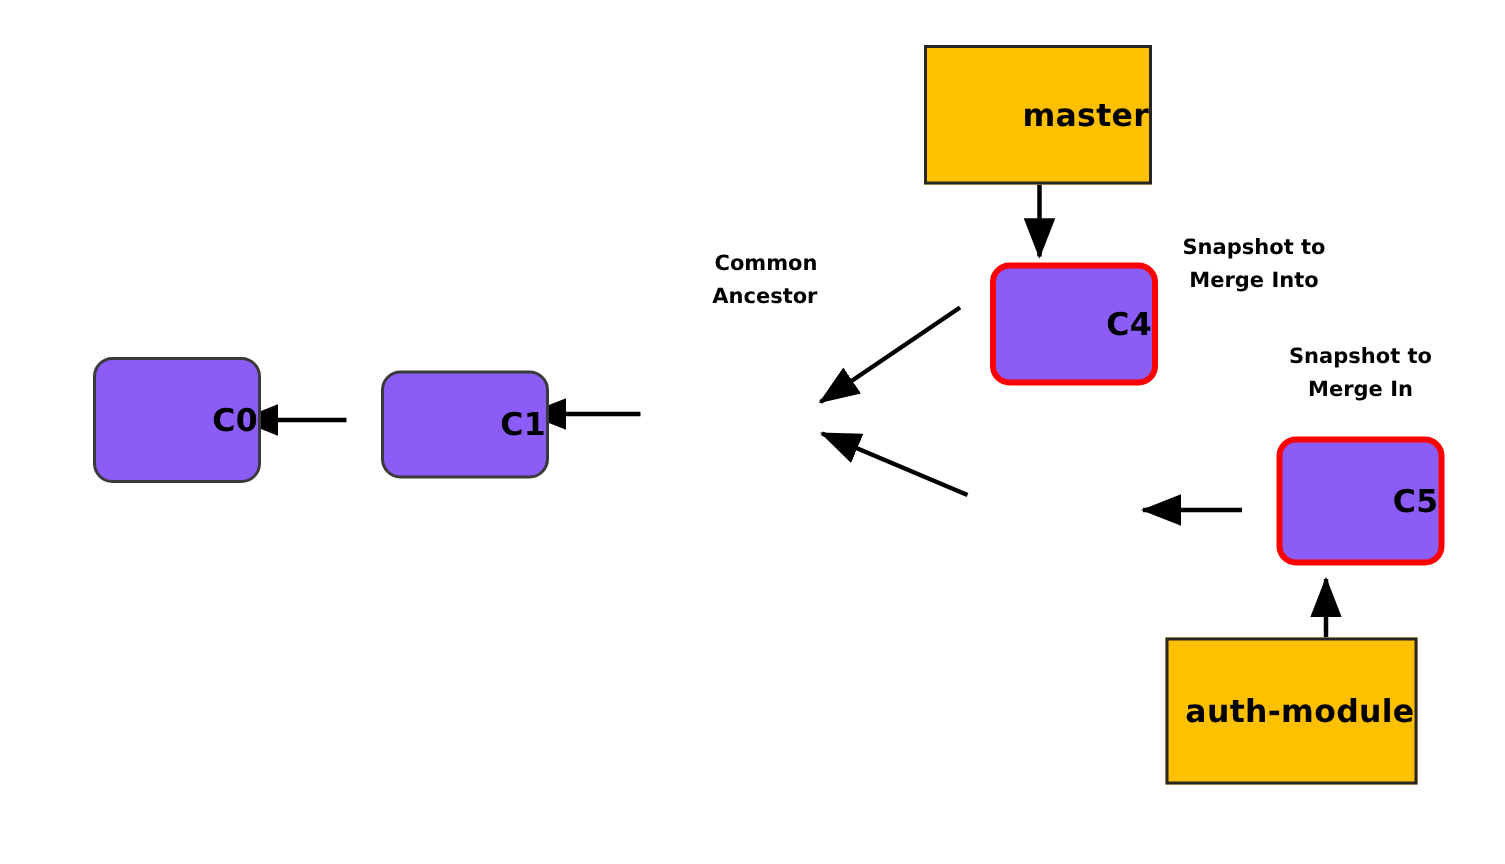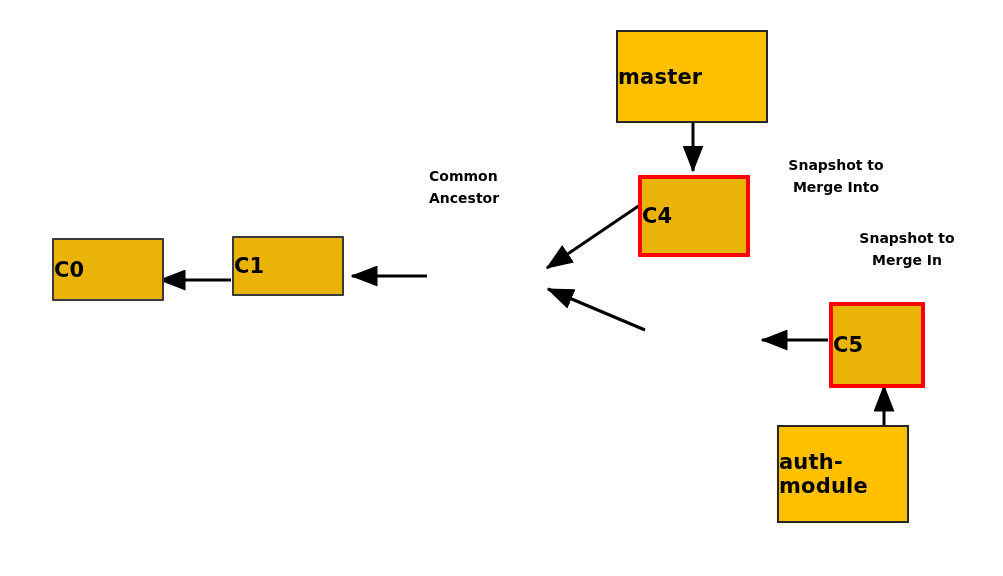--- a/index.html
+++ b/index.html
@@ -27,29 +27,30 @@
     height: 576px;
     z-index: 1;
   }
   
   .node {
     position: absolute;
     z-index: 2;
     box-sizing: border-box;
     display: flex;
     align-items: center;
-    justify-content: flex-start;
+    justify-content: flex-end;
     color: #000000;
     font-weight: bold;
     letter-spacing: .2px;
   }
   .commit {
-    background: #eab308;
-    border-radius: 1px;
+    background: #8b5cf6;
+    border-radius: 13px;
     font-size: 21px;
+    margin-left: 22px;
   }
   .commit.plain {
     border: 2px solid #3a3a3a;
   }
   .commit.highlight {
     border: 4px solid #FF0000;
   }
   .branch {
     background: #FFC000;
     border: 2px solid #262626;
@@ -61,21 +62,21 @@
     position: absolute;
     z-index: 3;
     color: #000000;
     font-size: 14px;
     font-weight: bold;
     line-height: 1.55;
     white-space: pre-line;
     text-align: center;
   }
   .annotation.center {
-    text-align: left;
+    text-align: right;
   }
 </style>
 </head>
 <body>
 
 <div id="canvas">
 
   <svg id="edges" viewBox="0 0 1003 576" xmlns="http://www.w3.org/2000/svg">
     <defs>
       <marker id="arrowhead" markerWidth="9" markerHeight="7" refX="8.5" refY="3.5" orient="auto" markerUnits="strokeWidth">
@@ -95,39 +96,39 @@
 
     <line x1="693" y1="123" x2="693" y2="171" stroke="#000000" stroke-width="3" marker-end="url(#arrowhead)"></line>
 
     <line x1="884" y1="425" x2="884" y2="386" stroke="#000000" stroke-width="3" marker-end="url(#arrowhead)"></line>
   </svg>
 
   <div class="node branch" style="left:616px; top:30px; width:152px; height:93px;">
     <span>master</span>
   </div>
 
-  <div class="node branch" style="left:777px; top:425px; width:132px; height:98px;">
+  <div class="node branch" style="left:777px; top:425px; width:168px; height:98px;">
     <span>auth-module</span>
   </div>
 
-  <div class="node commit plain" style="left:52px; top:238px; width:112px; height:63px;">
+  <div class="node commit plain" style="left:40px; top:238px; width:112px; height:84px;">
     <span>C0</span>
   </div>
 
-  <div class="node commit plain" style="left:232px; top:236px; width:112px; height:60px;">
+  <div class="node commit plain" style="left:232px; top:247px; width:112px; height:72px;">
     <span>C1</span>
   </div>
 
 
   <div class="node commit highlight" style="left:638px; top:175px; width:112px; height:82px;">
     <span>C4</span>
   </div>
 
 
-  <div class="node commit highlight" style="left:829px; top:302px; width:96px; height:86px;">
+  <div class="node commit highlight" style="left:829px; top:291px; width:112px; height:86px;">
     <span>C5</span>
   </div>
 
   <div class="annotation center" style="left:429px; top:166px; width:116px;">Common
 Ancestor</div>
 
   <div class="annotation" style="left:771px; top:155px; width:130px;">Snapshot to
 Merge Into</div>
 
   <div class="annotation" style="left:842px; top:228px; width:130px;">Snapshot to

